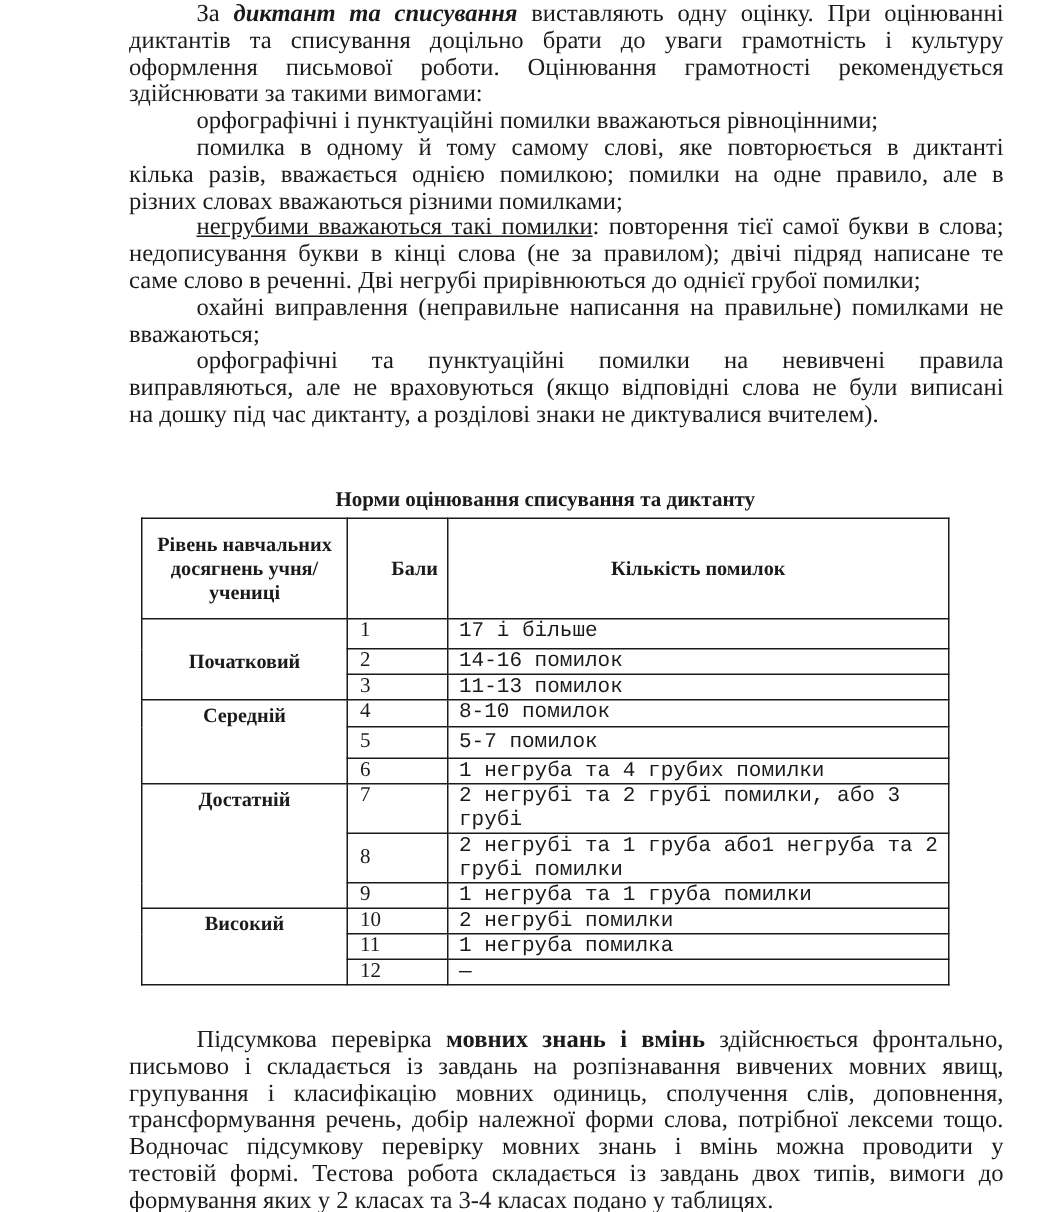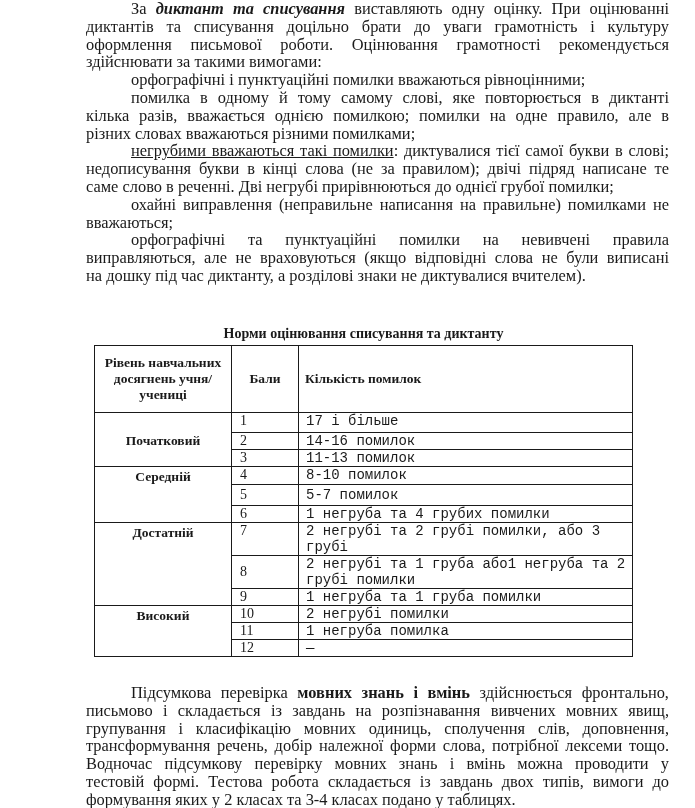--- a/index.html
+++ b/index.html
@@ -24,41 +24,41 @@
   }
   table.norms {
     position: absolute; left: 94px; top: 345px; width: 539px;
     border-collapse: collapse; font-size: 14px;
   }
   table.norms td, table.norms th {
     border: 1.3px solid #1a1a1a; padding: 0 6px; vertical-align: top; line-height: 16px;
   }
   table.norms th { font-weight: bold; font-size: 13.5px; vertical-align: middle; }
   table.norms th.lvl { width: 128px; text-align: center; line-height: 16px; padding: 1px 4px; }
-  table.norms th.pts { width: 54px; text-align: center; }
-  table.norms th.err { text-align: left; }
+  table.norms th.pts { width: 54px; text-align: right; }
+  table.norms th.err { text-align: center; }
   table.norms td.level { text-align: center; font-weight: bold; font-size: 13.5px; padding-top: 2px; }
   table.norms td.score { padding-left: 8px; }
   table.norms td.desc { padding-left: 7px; font-family: Liberation Mono, monospace; }
 </style>
 </head>
 <body>
 
 <div class="page">
 
   <div class="para" style="top:0px;">
     <span class="just indent"><span>За </span><b class="bi">диктант та списування</b><span> виставляють одну оцінку. При оцінюванні</span></span>
     <span class="just">диктантів та списування доцільно брати до уваги грамотність і культуру</span>
     <span class="just">оформлення письмової роботи. Оцінювання грамотності рекомендується</span>
     <span class="line">здійснювати за такими вимогами:</span>
     <span class="line indent">орфографічні і пунктуаційні помилки вважаються рівноцінними;</span>
     <span class="just indent">помилка в одному й тому самому слові, яке повторюється в диктанті</span>
     <span class="just">кілька разів, вважається однією помилкою; помилки на одне правило, але в</span>
     <span class="line">різних словах вважаються різними помилками;</span>
-    <span class="just indent"><span class="ul">негрубими вважаються такі помилки</span><span>: диктувалися тієї самої букви в слові;</span></span>
+    <span class="just indent"><span class="ul">негрубими вважаються такі помилки</span><span>: повторення тієї самої букви в слова;</span></span>
     <span class="just">недописування букви в кінці слова (не за правилом); двічі підряд написане те</span>
     <span class="line">саме слово в реченні. Дві негрубі прирівнюються до однієї грубої помилки;</span>
     <span class="just indent">охайні виправлення (неправильне написання на правильне) помилками не</span>
     <span class="line">вважаються;</span>
     <span class="just indent">орфографічні та пунктуаційні помилки на невивчені правила</span>
     <span class="just">виправляються, але не враховуються (якщо відповідні слова не були виписані</span>
     <span class="line">на дошку під час диктанту, а розділові знаки не диктувалися вчителем).</span>
   </div>
 
   <div class="table-title">Норми оцінювання списування та диктанту</div>

